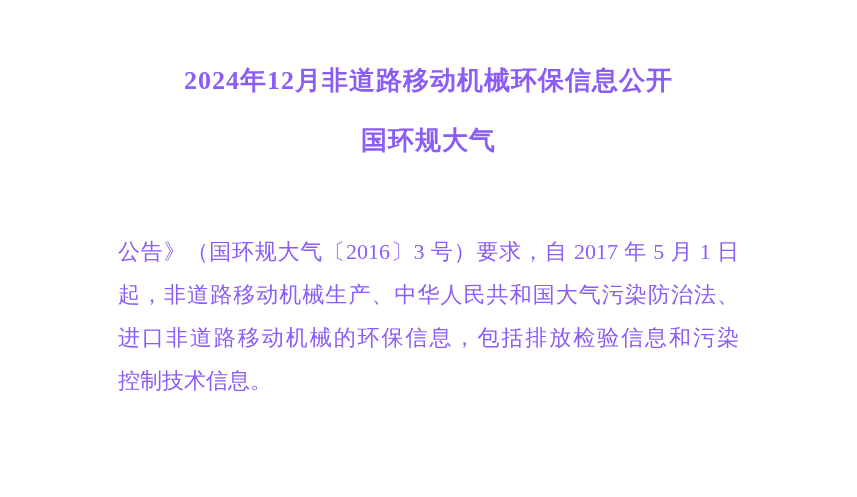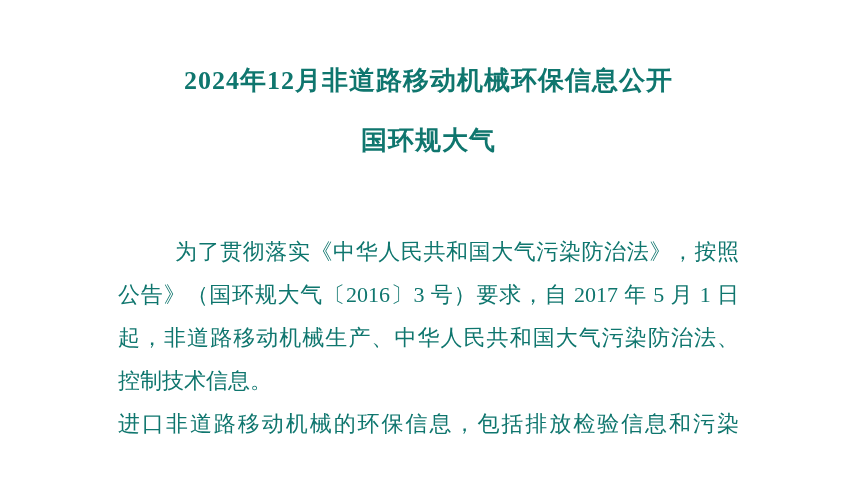--- a/index.html
+++ b/index.html
@@ -11,21 +11,21 @@
     height: 497px;
     background: #ffffff;
     overflow: hidden;
   }
   .page {
     width: 857px;
     height: 365px;
     box-sizing: border-box;
     padding: 51px 118px 0 118px;
     background: #ffffff;
-    color: #0f766e;
+    color: #8b5cf6;
     font-family: "Liberation Serif", "DejaVu Serif", serif;
   }
   .doc-title {
     margin: 0;
     font-size: 26px;
     font-weight: bold;
     line-height: 60px;
     text-align: center;
     letter-spacing: 1px;
   }
@@ -52,19 +52,18 @@
 </style>
 </head>
 <body>
 
 <div class="page">
   <h1 class="doc-title">
     <div class="title-line">2024年12月非道路移动机械环保信息公开</div>
     <div class="title-line">国环规大气</div>
   </h1>
   <div class="paragraph">
-    <div class="para-line indent">为了贯彻落实《中华人民共和国大气污染防治法》，按照</div>
     <div class="para-line">公告》（国环规大气〔2016〕3 号）要求，自 2017 年 5 月 1 日</div>
     <div class="para-line">起，非道路移动机械生产、中华人民共和国大气污染防治法、</div>
+    <div class="para-line">进口非道路移动机械的环保信息，包括排放检验信息和污染</div>
     <div class="para-line last">控制技术信息。</div>
-    <div class="para-line">进口非道路移动机械的环保信息，包括排放检验信息和污染</div>
   </div>
 </div>
 
 </body></html>

